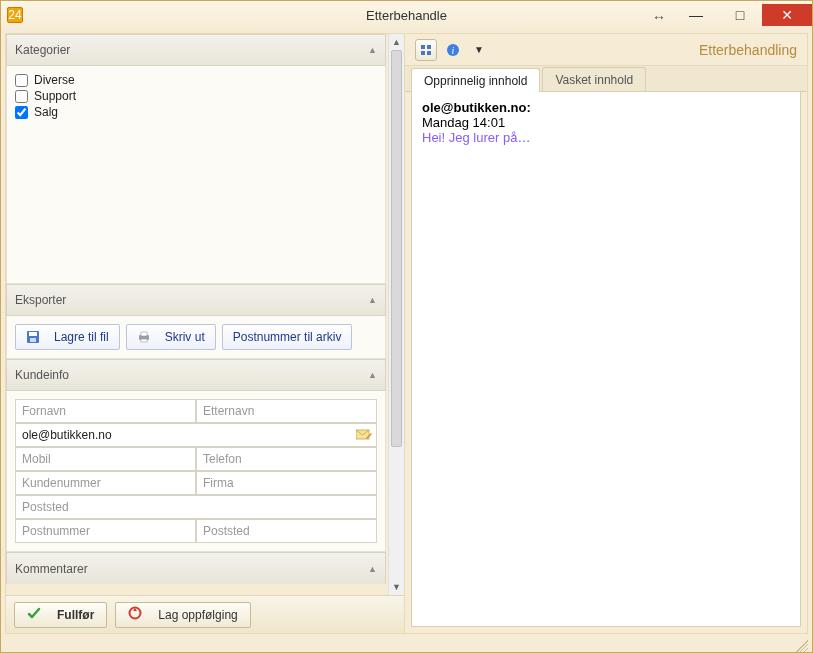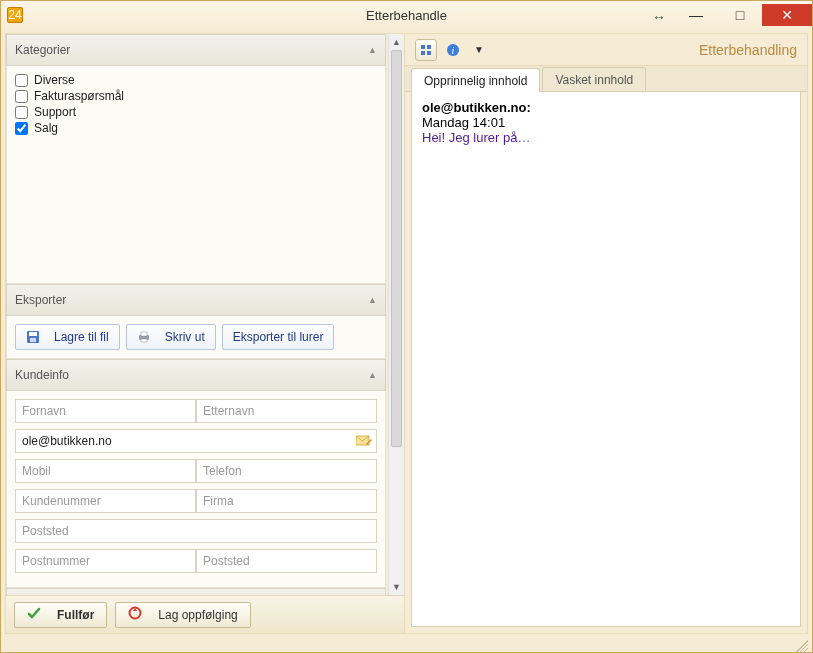--- a/index.html
+++ b/index.html
@@ -127,21 +127,21 @@
     background:linear-gradient(#fefefe,#eef2f9);
     border-radius:2px;
     padding:0 10px;
     display:flex; align-items:center; gap:14px;
     color:#203a8a;
     font-size:12px;
   }
   .btn .bicon { width:14px; height:14px; display:flex;align-items:center;justify-content:center; }
 
   .panel.customer { padding:8px; }
-  .row { display:flex; margin-bottom:6px; }
+  .row { display:flex; }
   .field {
     flex:1;
     height:24px;
     border:1px solid #d8d4c4;
     background:#fff;
     padding:0 6px;
     color:#999;
     display:flex; align-items:center;
     position:relative;
   }
@@ -218,21 +218,21 @@
     flex:1;
     background:#fff;
     margin:0 6px 6px 6px;
     border:1px solid #d8cfb0;
     border-top:none;
     padding:8px 10px;
     font-size:13px;
     color:#000;
   }
   .content-pane .from { font-weight:bold; }
-  .content-pane .body-text { color:#4c1d95; }
+  .content-pane .body-text { color:#8b5cf6; }
   .content-pane .ellipsis { color:#3a6fd8; }
 
   .status-strip {
     height:14px;
     background:#f6ecd6;
     display:flex; justify-content:flex-end; align-items:flex-end;
     padding-right:4px;
   }
   .resize-grip {
     width:12px;height:12px;
@@ -265,24 +265,20 @@
         <div class="left-scroll-inner">
 
           <div class="accordion-header">
             <span>Kategorier</span>
             <span class="chev">▲</span>
           </div>
           <div class="panel categories">
             <label class="cat-row">
               <input type="checkbox" style="">
               <span>Diverse</span>
-            </label>
-            <label class="cat-row">
-              <input type="checkbox" style="">
-              <span>Fakturaspørsmål</span>
             </label>
             <label class="cat-row">
               <input type="checkbox" style="">
               <span>Support</span>
             </label>
             <label class="cat-row">
               <input type="checkbox" checked="" style="">
               <span>Salg</span>
             </label>
           </div>
@@ -307,21 +303,21 @@
                 <span class="bicon">
                   <svg width="14" height="14" viewBox="0 0 14 14">
                       <rect x="2" y="5" width="10" height="5" fill="#9aa1ab" rx="1"></rect>
                       <rect x="4" y="2" width="6" height="4" fill="#fff" stroke="#888" stroke-width="0.5"></rect>
                       <rect x="4" y="9" width="6" height="3" fill="#fff" stroke="#888" stroke-width="0.5"></rect>
                     </svg>
                 </span>
                 <span>Skriv ut</span>
               </div>
               <div class="btn">
-                <span>Eksporter til lurer</span>
+                <span>Postnummer til arkiv</span>
               </div>
             </div>
           </div>
 
           <div class="accordion-header">
             <span>Kundeinfo</span>
             <span class="chev">▲</span>
           </div>
           <div class="panel customer">
             <div class="row">

